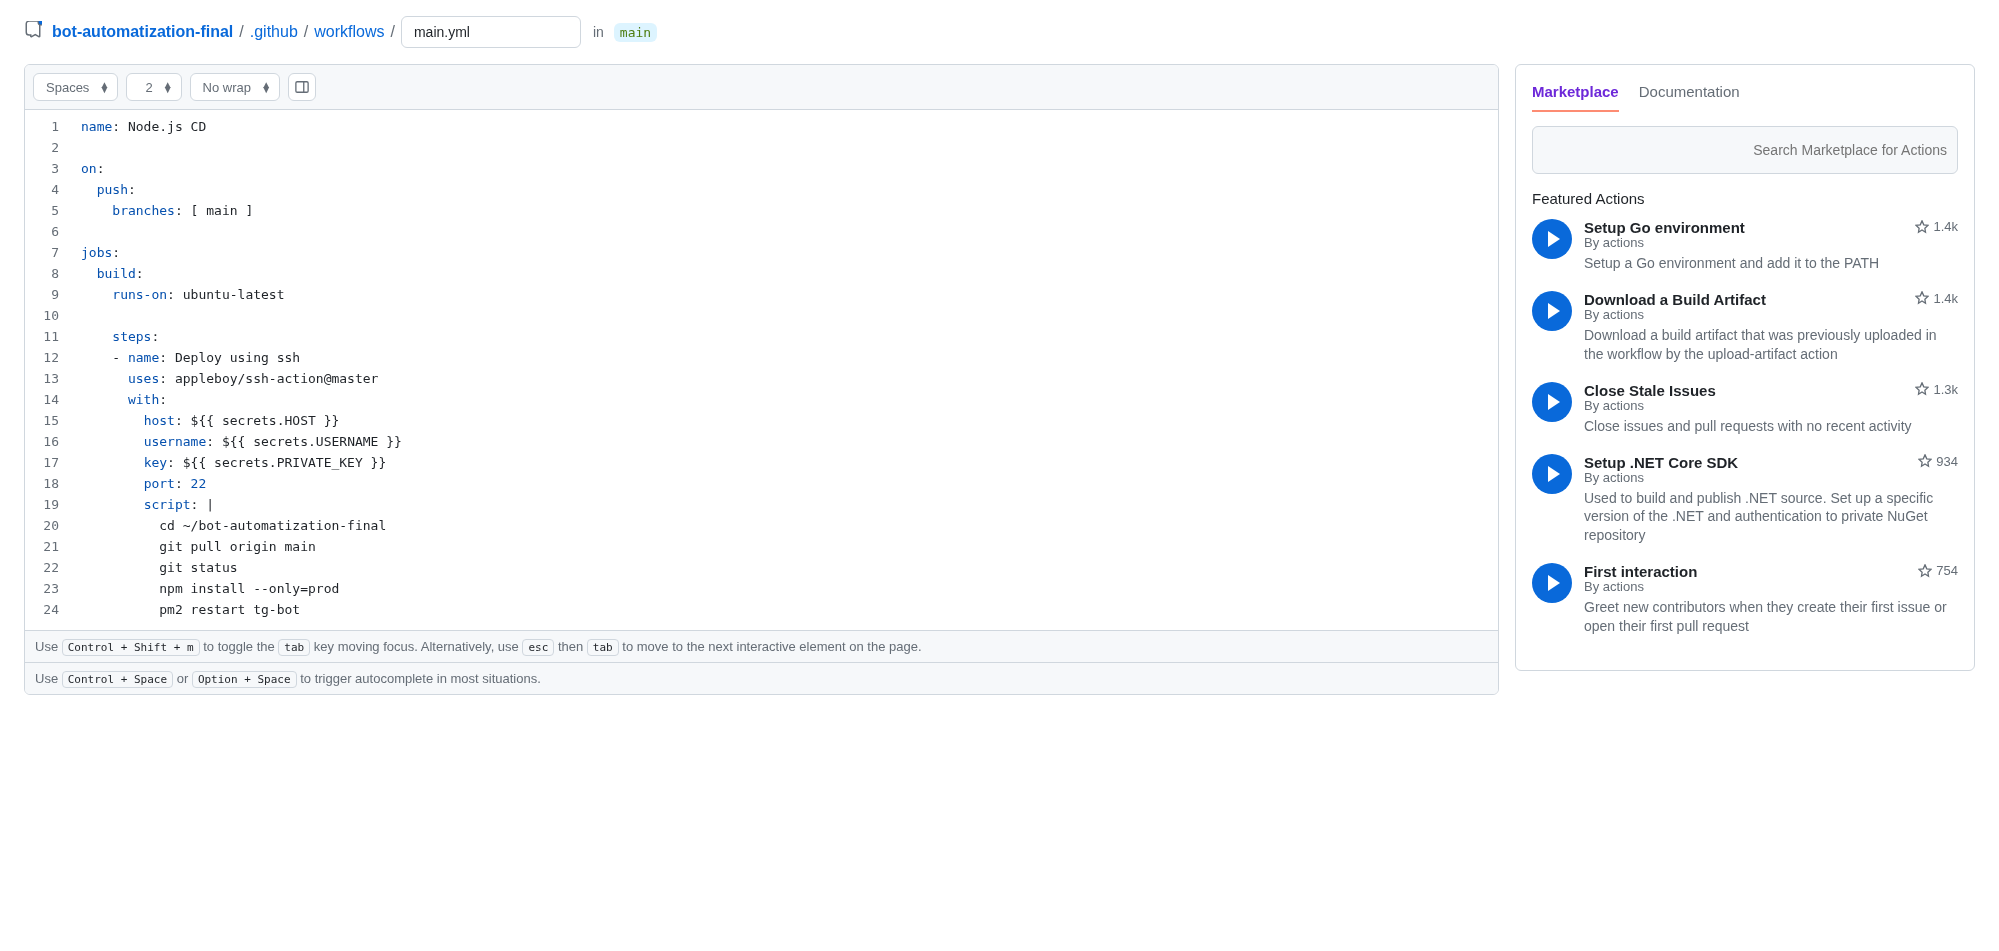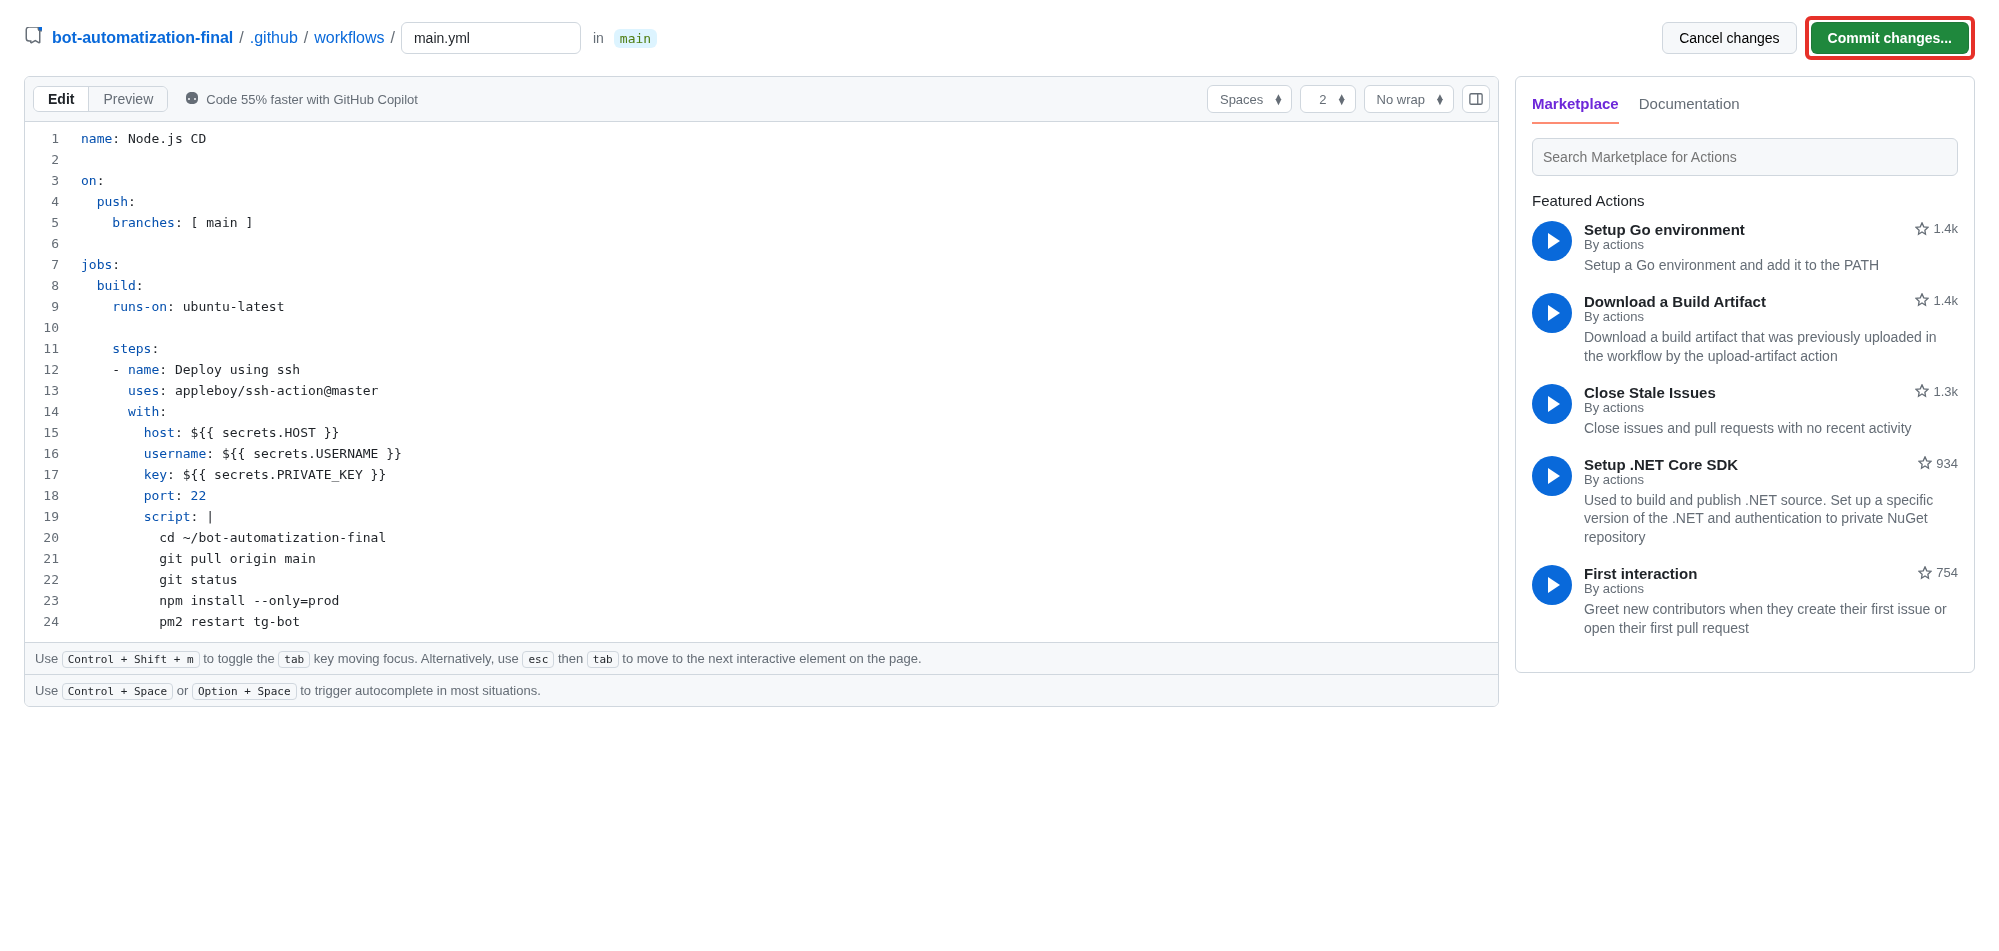--- a/index.html
+++ b/index.html
@@ -218,22 +218,23 @@
     border-bottom: 2px solid #fd8c73;
   }
   .search-input {
     width: 100%;
     border: 1px solid #d0d7de;
     border-radius: 6px;
     padding: 6px 10px;
     font-size: 14px;
     background: #f6f8fa;
     color: #656d76;
-    height: 38px;
+    height: 48px;
     margin-bottom: 16px;
+    text-align: right;
   }
   .featured-title { font-weight: 400; font-size: 15px; margin-bottom: 12px; }
   .action-item {
     display: flex;
     gap: 12px;
     margin-bottom: 18px;
   }
   .action-icon {
     width: 40px;
     height: 40px;
@@ -273,44 +274,26 @@
     <span class="crumb-link bold">bot-automatization-final</span>
     <span class="crumb-sep">/</span>
     <span class="crumb-link">.github</span>
     <span class="crumb-sep">/</span>
     <span class="crumb-link">workflows</span>
     <span class="crumb-sep">/</span>
     <input class="filename-input" value="main.yml" style="">
     <span class="in-label">in</span>
     <span class="branch-badge">main</span>
   </div>
-  <div class="top-actions">
-    <button class="btn">Cancel changes</button>
-    <span class="commit-wrap">
-      <button class="btn btn-primary">Commit changes...</button>
-    </span>
-  </div>
 </div>
 
 <div class="main">
 
   <div class="editor-panel">
     <div class="editor-toolbar">
-      <div class="tb-left">
-        <div class="tab-group">
-          <div class="tab active">Edit</div>
-          <div class="tab">Preview</div>
-        </div>
-        <div class="copilot-hint">
-          <svg class="copilot-icon" viewBox="0 0 16 16">
-              <path d="M8 1C4 1 2 3 2 6v2c0 3 2 5 6 5s6-2 6-5V6c0-3-2-5-6-5zM5 7a1 1 0 1 1 0 2 1 1 0 0 1 0-2zm6 0a1 1 0 1 1 0 2 1 1 0 0 1 0-2z"></path>
-            </svg>
-          <span>Code 55% faster with GitHub Copilot</span>
-        </div>
-      </div>
       <div class="tb-right">
         <div class="select-like">
           <span>Spaces</span>
           <span class="select-arrows">▲<br>▼</span>
         </div>
         <div class="select-like" style="padding-left:18px;padding-right:28px">
           <span>2</span>
           <span class="select-arrows">▲<br>▼</span>
         </div>
         <div class="select-like">

